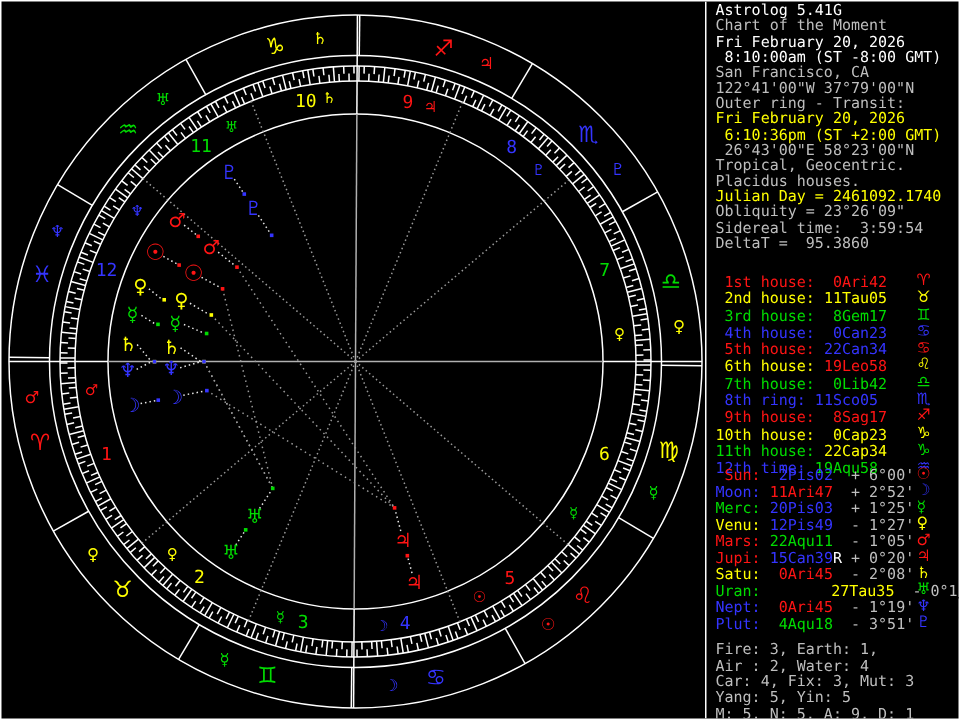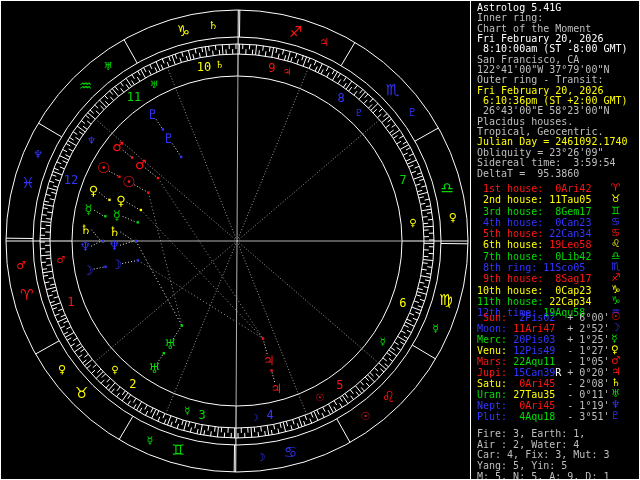--- a/index.html
+++ b/index.html
@@ -535,32 +535,31 @@
       <rect x="133.8000384579468" y="238.88813911603873" width="2.4" height="2.4" fill="#3434ff"></rect>
       <text x="113.0787211159877" y="244.39990880801798" fill="#3434ff" font-size="13" text-anchor="middle" dy="0.36em">♆</text>
       <line x1="171.2531887385287" y1="142.5482148369184" x2="179.00067042793552" y2="154.2091122068598" stroke="#e8e8e8" stroke-width="1" stroke-dasharray="1,2"></line>
       <rect x="178.90745352642222" y="154.67495468828" width="2.4" height="2.4" fill="#3434ff"></rect>
       <text x="167.93283944306862" y="137.55068739265778" fill="#3434ff" font-size="13" text-anchor="middle" dy="0.36em">♇</text>
     </svg>
   <div class="panel-divider"></div>
   <div class="panel">
     <div class="blk info-block" id="info-block">
         <div class="trow info-line"><span style="color: rgb(255, 255, 255);">Astrolog 5.41G</span></div>
-        <div class="trow info-line"><span style="color: rgb(190, 190, 190);">Inner ring:</span></div>
         <div class="trow info-line"><span style="color: rgb(190, 190, 190);">Chart of the Moment</span></div>
         <div class="trow info-line"><span style="color: rgb(255, 255, 255);">Fri February 20, 2026</span></div>
         <div class="trow info-line"><span style="color: rgb(255, 255, 255);"> 8:10:00am (ST -8:00 GMT)</span></div>
         <div class="trow info-line"><span style="color: rgb(190, 190, 190);">San Francisco, CA</span></div>
         <div class="trow info-line"><span style="color: rgb(190, 190, 190);">122°41'00"W 37°79'00"N</span></div>
         <div class="trow info-line"><span style="color: rgb(190, 190, 190);">Outer ring - Transit:</span></div>
         <div class="trow info-line"><span style="color: rgb(255, 255, 0);">Fri February 20, 2026</span></div>
         <div class="trow info-line"><span style="color: rgb(255, 255, 0);"> 6:10:36pm (ST +2:00 GMT)</span></div>
         <div class="trow info-line"><span style="color: rgb(190, 190, 190);"> 26°43'00"E 58°23'00"N</span></div>
+        <div class="trow info-line"><span style="color: rgb(190, 190, 190);">Tropical, Geocentric.</span></div>
         <div class="trow info-line"><span style="color: rgb(190, 190, 190);">Placidus houses.</span></div>
-        <div class="trow info-line"><span style="color: rgb(190, 190, 190);">Tropical, Geocentric.</span></div>
         <div class="trow info-line"><span style="color: rgb(255, 255, 0);">Julian Day = 2461092.1740</span></div>
         <div class="trow info-line"><span style="color: rgb(190, 190, 190);">Obliquity = 23°26'09"</span></div>
         <div class="trow info-line"><span style="color: rgb(190, 190, 190); margin-top: 16px;">Sidereal time:  3:59:54</span></div>
         <div class="trow info-line"><span style="color: rgb(190, 190, 190);">DeltaT =  95.3860</span></div>
       </div>
     <div class="blk houses-block" id="houses-block">
         <div class="trow house-row"><span style="color: rgb(255, 20, 20);"> 1st house:</span><span style="color: rgb(255, 20, 20);">  0Ari42</span><span class="gcol" style="color: rgb(255, 20, 20);">♈</span></div>
         <div class="trow house-row"><span style="color: rgb(255, 255, 0);"> 2nd house:</span><span style="color: rgb(255, 255, 0);"> 11Tau05</span><span class="gcol" style="color: rgb(255, 255, 0);">♉</span></div>
         <div class="trow house-row"><span style="color: rgb(0, 220, 0);"> 3rd house:</span><span style="color: rgb(0, 220, 0);">  8Gem17</span><span class="gcol" style="color: rgb(0, 220, 0);">♊</span></div>
         <div class="trow house-row"><span style="color: rgb(52, 52, 255);"> 4th house:</span><span style="color: rgb(52, 52, 255);">  0Can23</span><span class="gcol" style="color: rgb(52, 52, 255);">♋</span></div>
@@ -574,21 +573,21 @@
         <div class="trow house-row"><span style="color: rgb(52, 52, 255);">12th time:</span><span style="color: rgb(0, 220, 0);"> 19Aqu58</span><span class="gcol" style="color: rgb(52, 52, 255);">♒</span></div>
       </div>
     <div class="blk planets-block" id="planets-block">
         <div class="trow planet-row"><span style="color: rgb(255, 20, 20);"> Sun:</span><span style="color: rgb(52, 52, 255);">  2Pis02</span><span style="color: rgb(255, 255, 255);"> </span><span style="color: rgb(190, 190, 190);"> + 6°00'</span><span class="gcol" style="color: rgb(255, 20, 20);">☉</span></div>
         <div class="trow planet-row"><span style="color: rgb(52, 52, 255);">Moon:</span><span style="color: rgb(255, 20, 20);"> 11Ari47</span><span style="color: rgb(255, 255, 255);"> </span><span style="color: rgb(190, 190, 190);"> + 2°52'</span><span class="gcol" style="color: rgb(52, 52, 255);">☽</span></div>
         <div class="trow planet-row"><span style="color: rgb(0, 220, 0);">Merc:</span><span style="color: rgb(52, 52, 255);"> 20Pis03</span><span style="color: rgb(255, 255, 255);"> </span><span style="color: rgb(190, 190, 190);"> + 1°25'</span><span class="gcol" style="color: rgb(0, 220, 0);">☿</span></div>
         <div class="trow planet-row"><span style="color: rgb(255, 255, 0);">Venu:</span><span style="color: rgb(52, 52, 255);"> 12Pis49</span><span style="color: rgb(255, 255, 255);"> </span><span style="color: rgb(190, 190, 190);"> - 1°27'</span><span class="gcol" style="color: rgb(255, 255, 0);">♀</span></div>
         <div class="trow planet-row"><span style="color: rgb(255, 20, 20);">Mars:</span><span style="color: rgb(0, 220, 0);"> 22Aqu11</span><span style="color: rgb(255, 255, 255);"> </span><span style="color: rgb(190, 190, 190);"> - 1°05'</span><span class="gcol" style="color: rgb(255, 20, 20);">♂</span></div>
         <div class="trow planet-row"><span style="color: rgb(255, 20, 20);">Jupi:</span><span style="color: rgb(52, 52, 255);"> 15Can39</span><span style="color: rgb(255, 255, 255);">R</span><span style="color: rgb(190, 190, 190);"> + 0°20'</span><span class="gcol" style="color: rgb(255, 20, 20);">♃</span></div>
         <div class="trow planet-row"><span style="color: rgb(255, 255, 0);">Satu:</span><span style="color: rgb(255, 20, 20);">  0Ari45</span><span style="color: rgb(255, 255, 255);"> </span><span style="color: rgb(190, 190, 190);"> - 2°08'</span><span class="gcol" style="color: rgb(255, 255, 0);">♄</span></div>
-        <div class="trow planet-row"><span style="color: rgb(0, 220, 0);">Uran:</span><span style="color: rgb(255, 255, 0);"> 27Tau35</span><span style="color: rgb(255, 255, 255);"> </span><span style="color: rgb(190, 190, 190);"> - 0°11'</span><span class="gcol" style="color: rgb(0, 220, 0);">♅</span></div>
+        <div class="trow planet-row"><span style="color: rgb(0, 220, 0);">Uran:</span><span style="color: rgb(255, 255, 0); margin-left: 41px;"> 27Tau35</span><span style="color: rgb(255, 255, 255);"> </span><span style="color: rgb(190, 190, 190);"> - 0°11'</span><span class="gcol" style="color: rgb(0, 220, 0);">♅</span></div>
         <div class="trow planet-row"><span style="color: rgb(52, 52, 255);">Nept:</span><span style="color: rgb(255, 20, 20);">  0Ari45</span><span style="color: rgb(255, 255, 255);"> </span><span style="color: rgb(190, 190, 190);"> - 1°19'</span><span class="gcol" style="color: rgb(52, 52, 255);">♆</span></div>
         <div class="trow planet-row"><span style="color: rgb(52, 52, 255);">Plut:</span><span style="color: rgb(0, 220, 0);">  4Aqu18</span><span style="color: rgb(255, 255, 255);"> </span><span style="color: rgb(190, 190, 190);"> - 3°51'</span><span class="gcol" style="color: rgb(52, 52, 255);">♇</span></div>
       </div>
     <div class="blk summary-block" id="summary-block">
         <div class="trow summary-line"><span style="color: rgb(190, 190, 190);">Fire: 3, Earth: 1,</span></div>
         <div class="trow summary-line"><span style="color: rgb(190, 190, 190);">Air : 2, Water: 4</span></div>
         <div class="trow summary-line"><span style="color: rgb(190, 190, 190);">Car: 4, Fix: 3, Mut: 3</span></div>
         <div class="trow summary-line"><span style="color: rgb(190, 190, 190);">Yang: 5, Yin: 5</span></div>
         <div class="trow summary-line"><span style="color: rgb(190, 190, 190);">M: 5, N: 5, A: 9, D: 1</span></div>
       </div>

